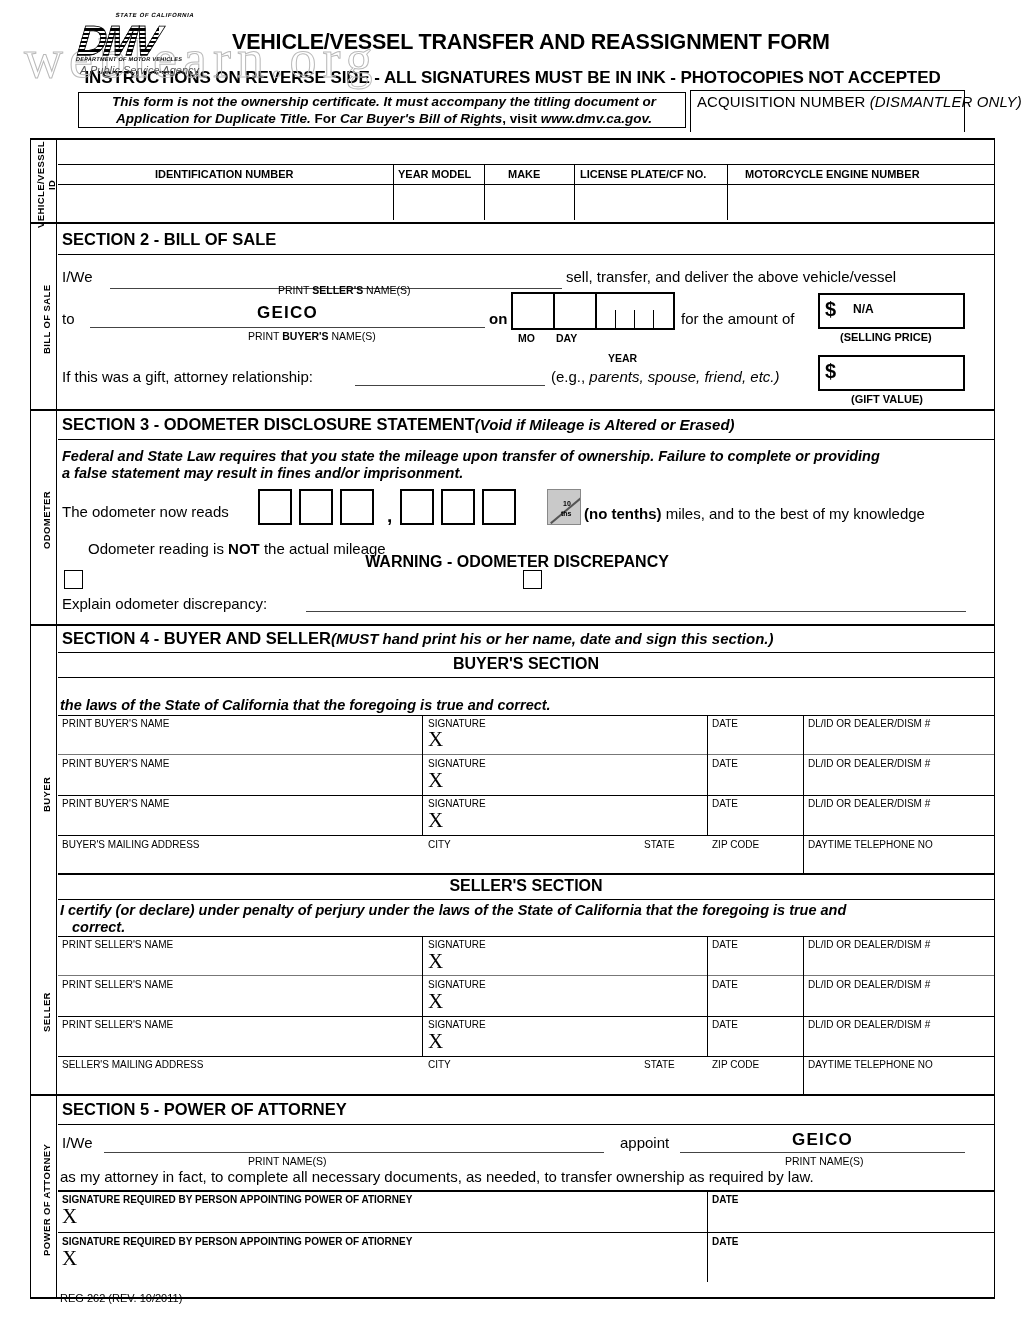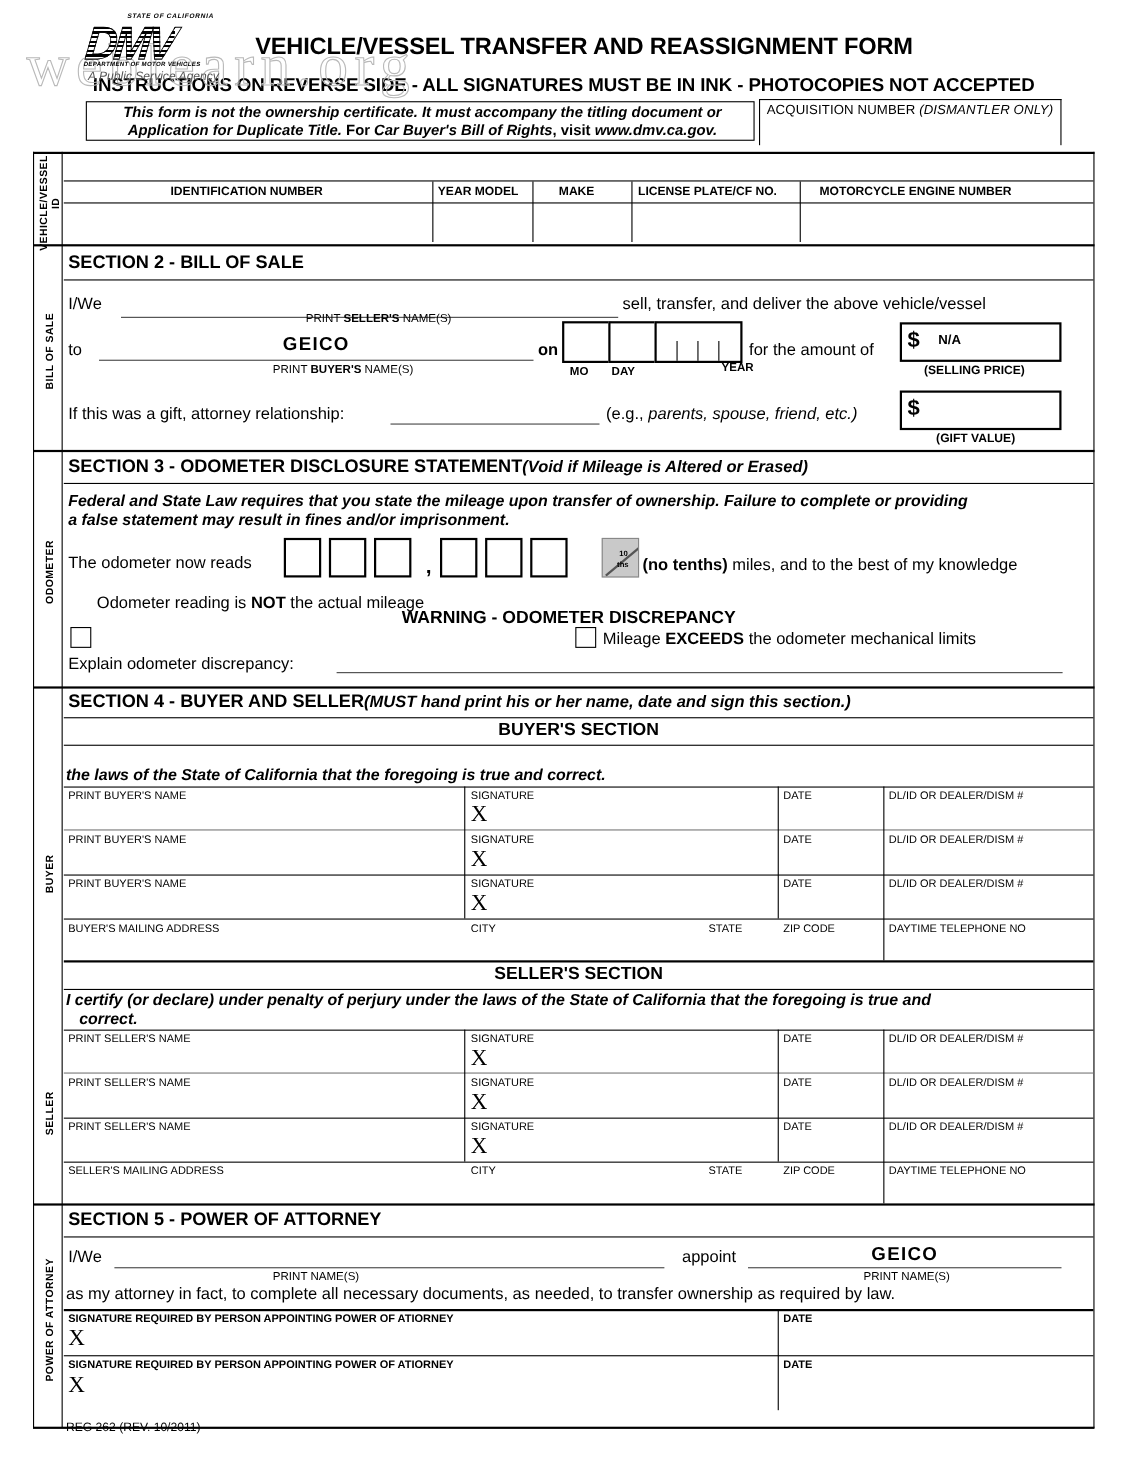--- a/index.html
+++ b/index.html
@@ -76,21 +76,21 @@
     font-size:13.5px; font-weight:bold; font-style:italic; line-height:17px;
     text-align:center;
   }
   .note-text .up { font-style:normal; }
   .acq-box {
     position:absolute; left:690px; top:90px; width:275px; height:42px;
     border:1px solid #000; border-bottom:none;
   }
   .acq-label {
     position:absolute; left:697px; top:93px;
-    font-size:12px; letter-spacing:.1px;
+    font-size:15px; letter-spacing:.1px;
   }
   .acq-label i { font-style:italic; }
 
   .vlabel {
     position:absolute;
     writing-mode:vertical-rl; transform:rotate(180deg);
     font-size:9.5px; font-weight:bold; letter-spacing:.4px;
     text-align:center;
     display:flex; align-items:center; justify-content:center;
   }
@@ -230,21 +230,21 @@
     <div style="position:absolute;left:0;top:4px;width:100%;text-align:center;font-size:15px;"></div>
   </div>
   <div class="date-grid" style="left:595px; top:292px; width:80px; height:38px;">
     <div class="vline" style="left:18px; top:16px; height:18px;"></div>
     <div class="vline" style="left:37px; top:16px; height:18px;"></div>
     <div class="vline" style="left:56px; top:16px; height:18px;"></div>
     <div style="position:absolute;left:0;top:4px;width:100%;text-align:center;font-size:15px;"></div>
   </div>
   <div class="small" style="left:518px; top:332px;">MO</div>
   <div class="small" style="left:556px; top:332px;">DAY</div>
-  <div class="small" style="left:608px; top:328px;margin-left:48px;">YEAR</div>
+  <div class="small" style="left:608px; top:352px;">YEAR</div>
 
   <div class="txt" style="left:681px; top:310px;">for  the  amount  of</div>
 
   <div class="money-box" style="left:818px; top:293px; width:147px; height:36px;"></div>
   <div class="money-sign" style="left:825px; top:298px;">$</div>
   <div class="money-val" style="left:853px; top:302px;">N/A</div>
   <div class="money-cap" style="left:840px; top:331px;">(SELLING PRICE)</div>
 
   <div class="txt" style="left:62px; top:368px;">If this was a gift, attorney relationship:</div>
   <div class="ruleline" style="left:355px; top:385px; width:190px;"></div>
@@ -294,21 +294,20 @@
 
   <div class="txt" style="left:584px; top:505px;"><b>(no tenths)</b><span> miles, and to the best of my knowledge</span></div>
 
 
   <div class="txt txt-b" style="left:62px; top:553px; width:910px; text-align:center; font-size:16px;">WARNING - ODOMETER DISCREPANCY</div>
 
   <div class="chkbox" style="left:64px; top:570px;"></div>
   <div class="txt" style="left:88px; top:540px;"><span>Odometer reading is </span><b>NOT</b><span> the actual mileage</span></div>
 
   <div class="chkbox" style="left:523px; top:570px;"></div>
-  <div class="txt" style="left:548px; top:572px;"><span>Mileage </span><b>EXCEEDS</b><span>  the odometer mechanical limits</span></div>
 
   <div class="txt" style="left:62px; top:595px;">Explain odometer discrepancy:</div>
   <div class="ruleline" style="left:306px; top:611px; width:660px;"></div>
   <div class="txt" style="left:310px; top:594px; width:650px;"></div>
 
   <div class="hline2" style="left:30px; top:624px; width:965px;"></div>
 
   <div class="sec-title" style="left:62px; top:629px;"><span>SECTION 4 - BUYER AND SELLER</span><span class="it">(MUST hand print his or her name, date and sign this section.)</span></div>
   <div class="hline" style="left:58px; top:652px; width:936px;"></div>
 

